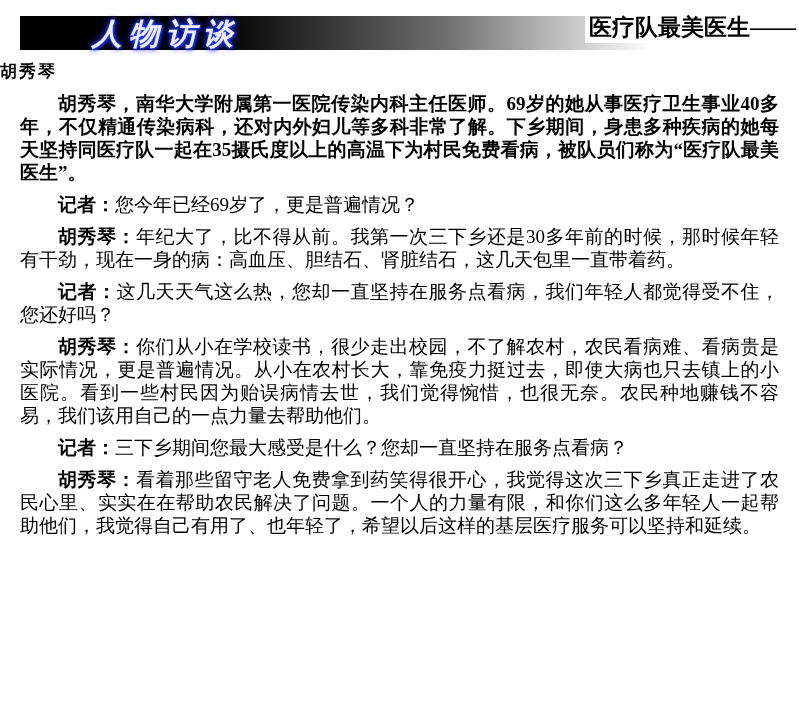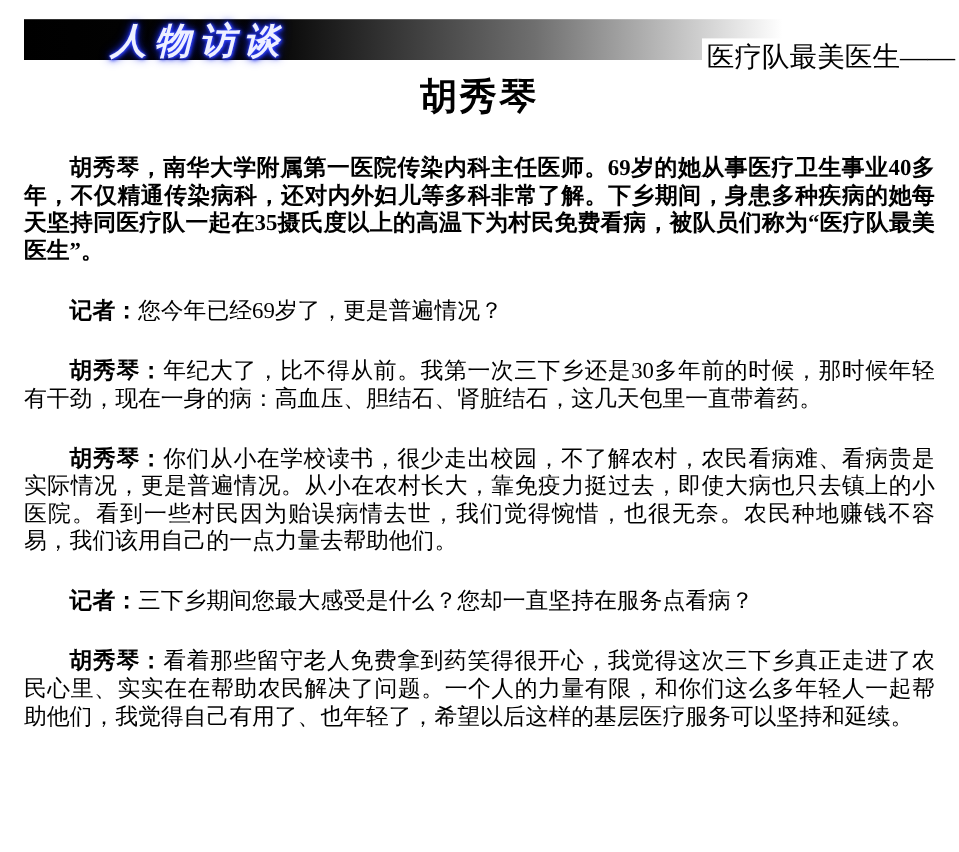--- a/index.html
+++ b/index.html
@@ -38,44 +38,43 @@
     font-weight: bold;
     font-style: italic;
     letter-spacing: 7px;
     color: #eef0ff;
     text-shadow: 0 0 2px #4455ff, 0 0 5px #2233ee, 0 0 9px #1122dd, 1px 1px 3px #3344ff;
     white-space: nowrap;
   }
   .right-title {
     position: absolute;
     right: 3px;
-    top: 32px;
+    top: 12px;
     font-size: 23px;
-    font-weight: normal;
+    font-weight: bold;
     white-space: nowrap;
     background: #ffffff;
     padding-left: 4px;
   }
   
   .title {
     margin: 4px 0 6px 0;
-    text-align: center;
-    font-size: 31px;
+    font-size: 17px;
     font-weight: bold;
     letter-spacing: 2px;
   }
   
   .content {
     margin: 0 20px;
     font-size: 19px;
     line-height: 23px;
     text-align: justify;
   }
   .content p {
-    margin: 27px 0;
+    margin: 9px 0;
     text-indent: 2em;
   }
   .intro {
     font-weight: bold;
   }
   .speaker {
     font-weight: bold;
   }
 </style>
 </head>
@@ -93,20 +92,21 @@
   <h1 class="title">胡秀琴</h1>
 
   <div class="content">
 
     <p class="intro">胡秀琴，南华大学附属第一医院传染内科主任医师。69岁的她从事医疗卫生事业40多年，不仅精通传染病科，还对内外妇儿等多科非常了解。下乡期间，身患多种疾病的她每天坚持同医疗队一起在35摄氏度以上的高温下为村民免费看病，被队员们称为“医疗队最美医生”。</p>
 
     <p class="qa"><b class="speaker">记者：</b><span>您今年已经69岁了，更是普遍情况？</span></p>
 
     <p class="qa"><b class="speaker">胡秀琴：</b><span>年纪大了，比不得从前。我第一次三下乡还是30多年前的时候，那时候年轻有干劲，现在一身的病：高血压、胆结石、肾脏结石，这几天包里一直带着药。</span></p>
 
+    <p class="qa"><b class="speaker">记者：</b><span>这几天天气这么热，您却一直坚持在服务点看病，我们年轻人都觉得受不住，您还好吗？</span></p>
 
 
 
     <p class="qa"><b class="speaker">胡秀琴：</b><span>你们从小在学校读书，很少走出校园，不了解农村，农民看病难、看病贵是实际情况，更是普遍情况。从小在农村长大，靠免疫力挺过去，即使大病也只去镇上的小医院。看到一些村民因为贻误病情去世，我们觉得惋惜，也很无奈。农民种地赚钱不容易，我们该用自己的一点力量去帮助他们。</span></p>
 
     <p class="qa"><b class="speaker">记者：</b><span>三下乡期间您最大感受是什么？您却一直坚持在服务点看病？</span></p>
 
     <p class="qa"><b class="speaker">胡秀琴：</b><span>看着那些留守老人免费拿到药笑得很开心，我觉得这次三下乡真正走进了农民心里、实实在在帮助农民解决了问题。一个人的力量有限，和你们这么多年轻人一起帮助他们，我觉得自己有用了、也年轻了，希望以后这样的基层医疗服务可以坚持和延续。</span></p>
 
   </div>

